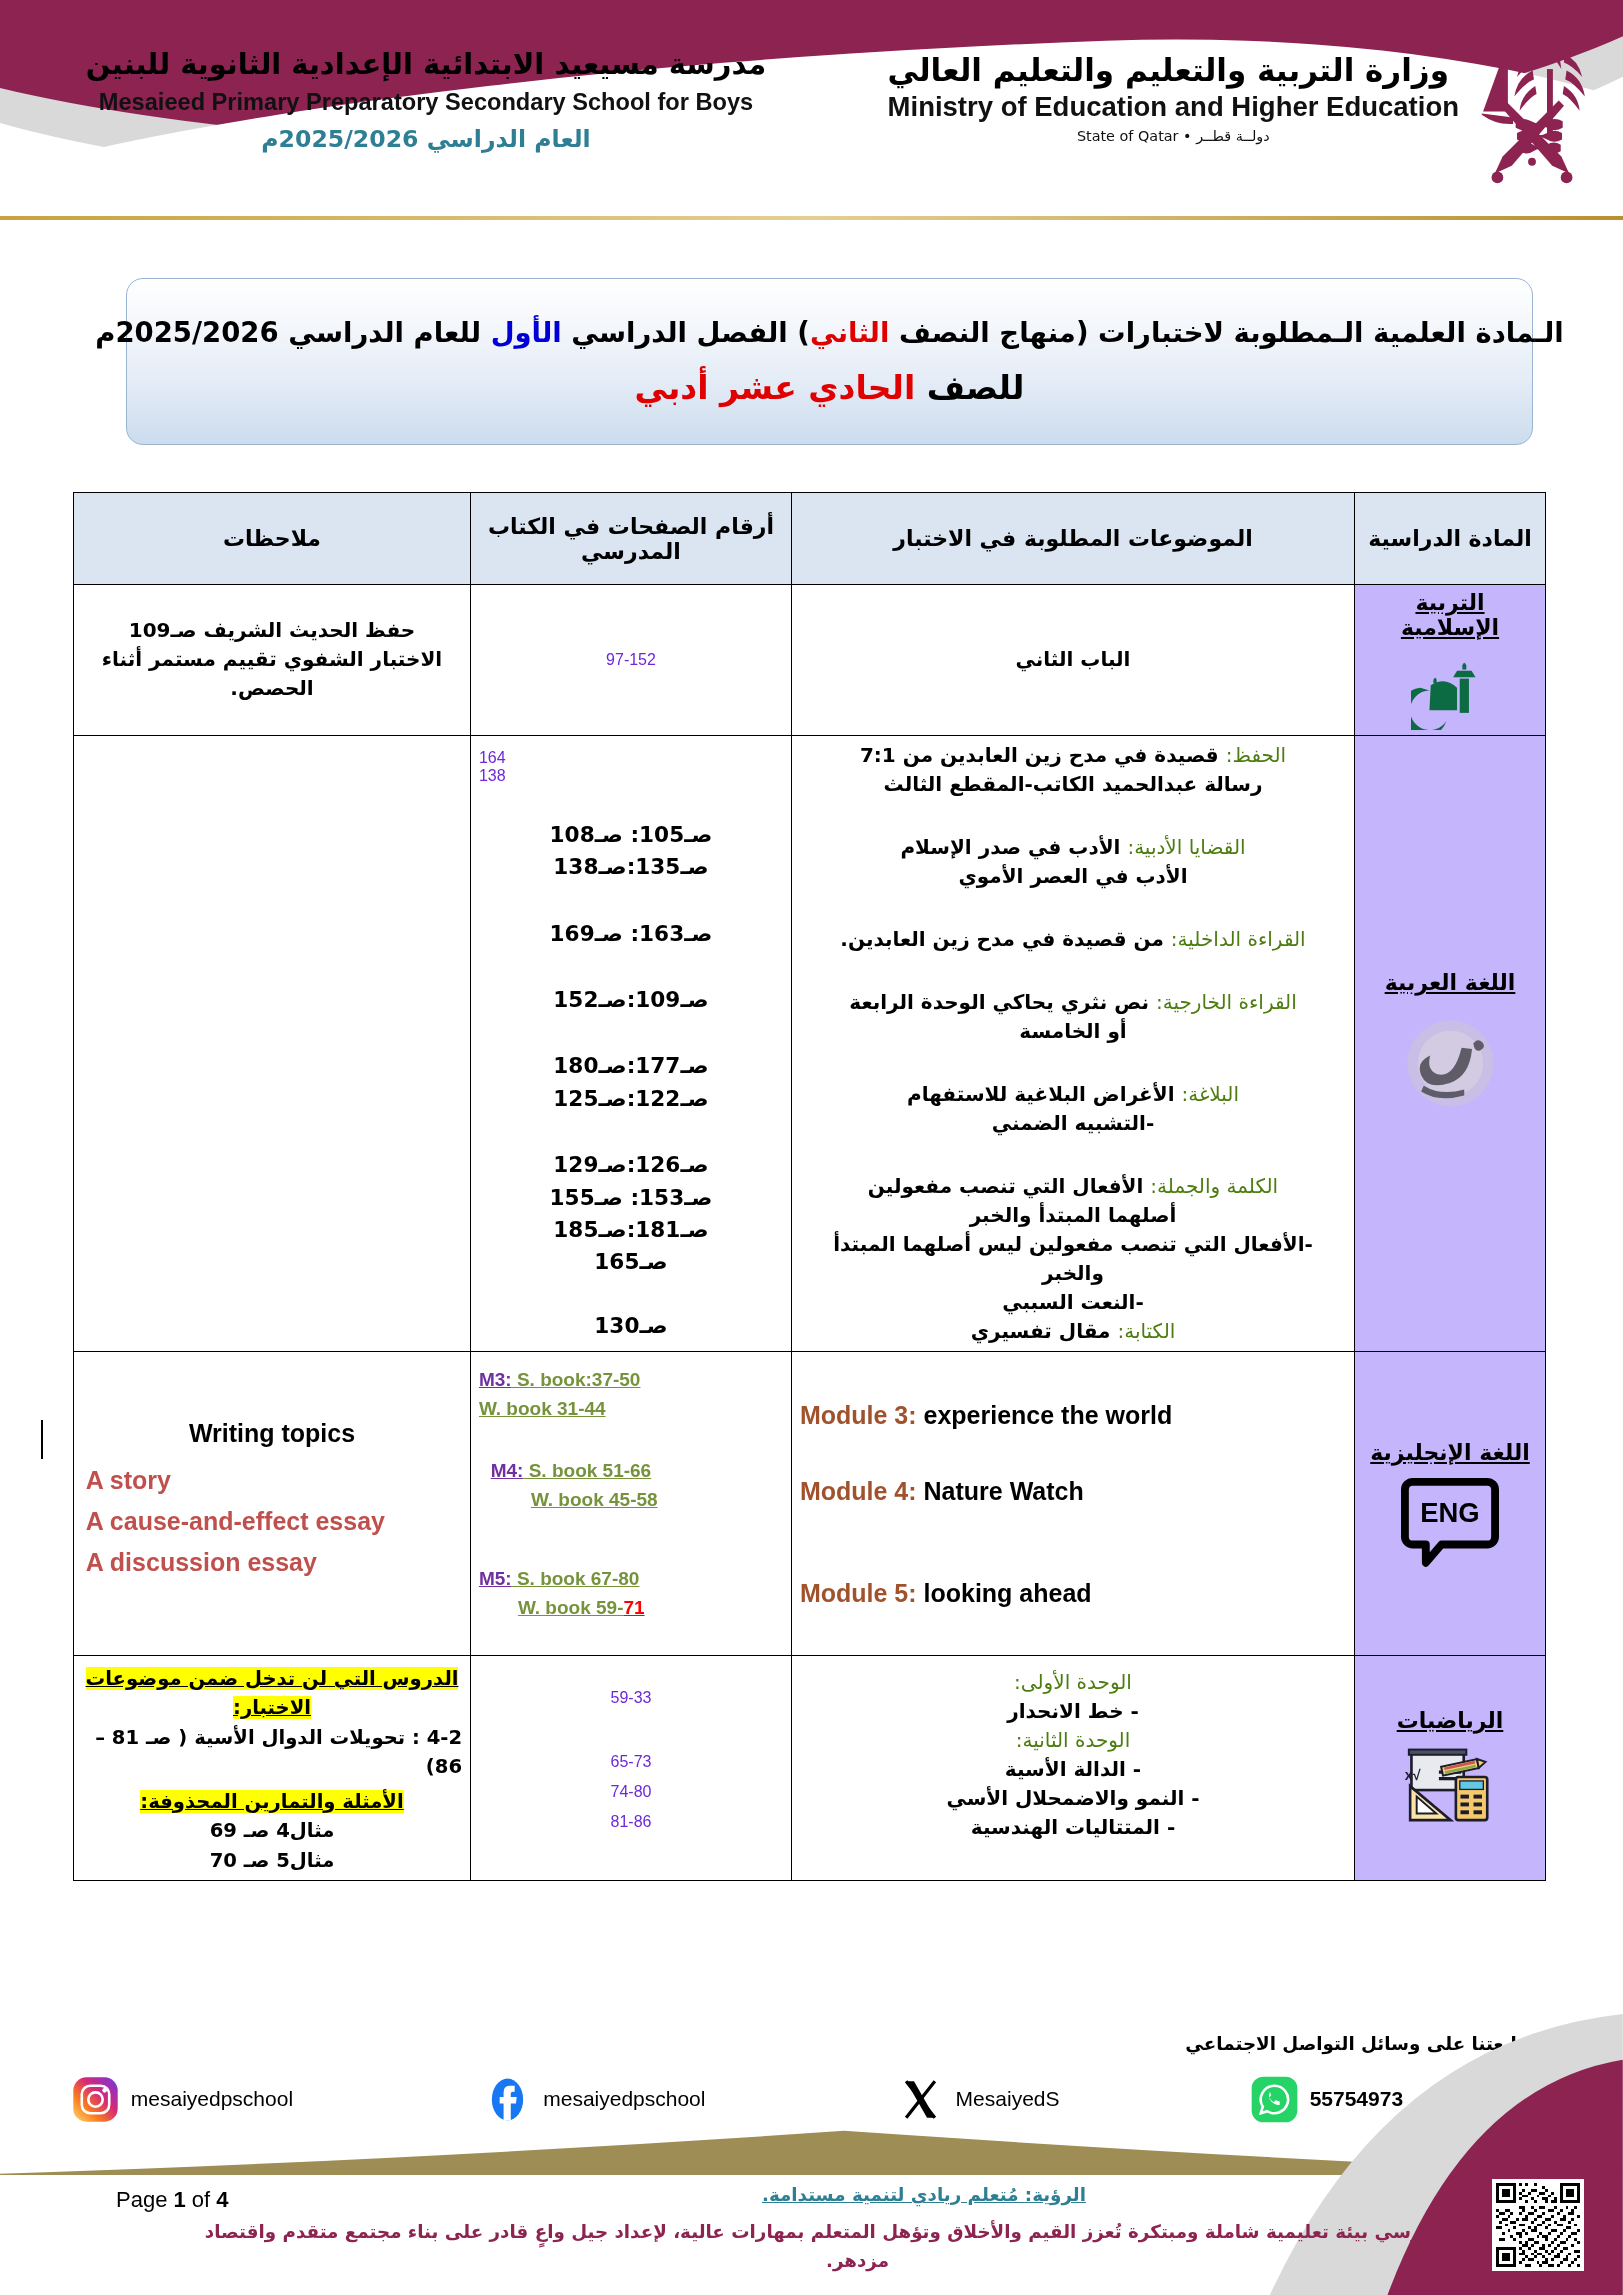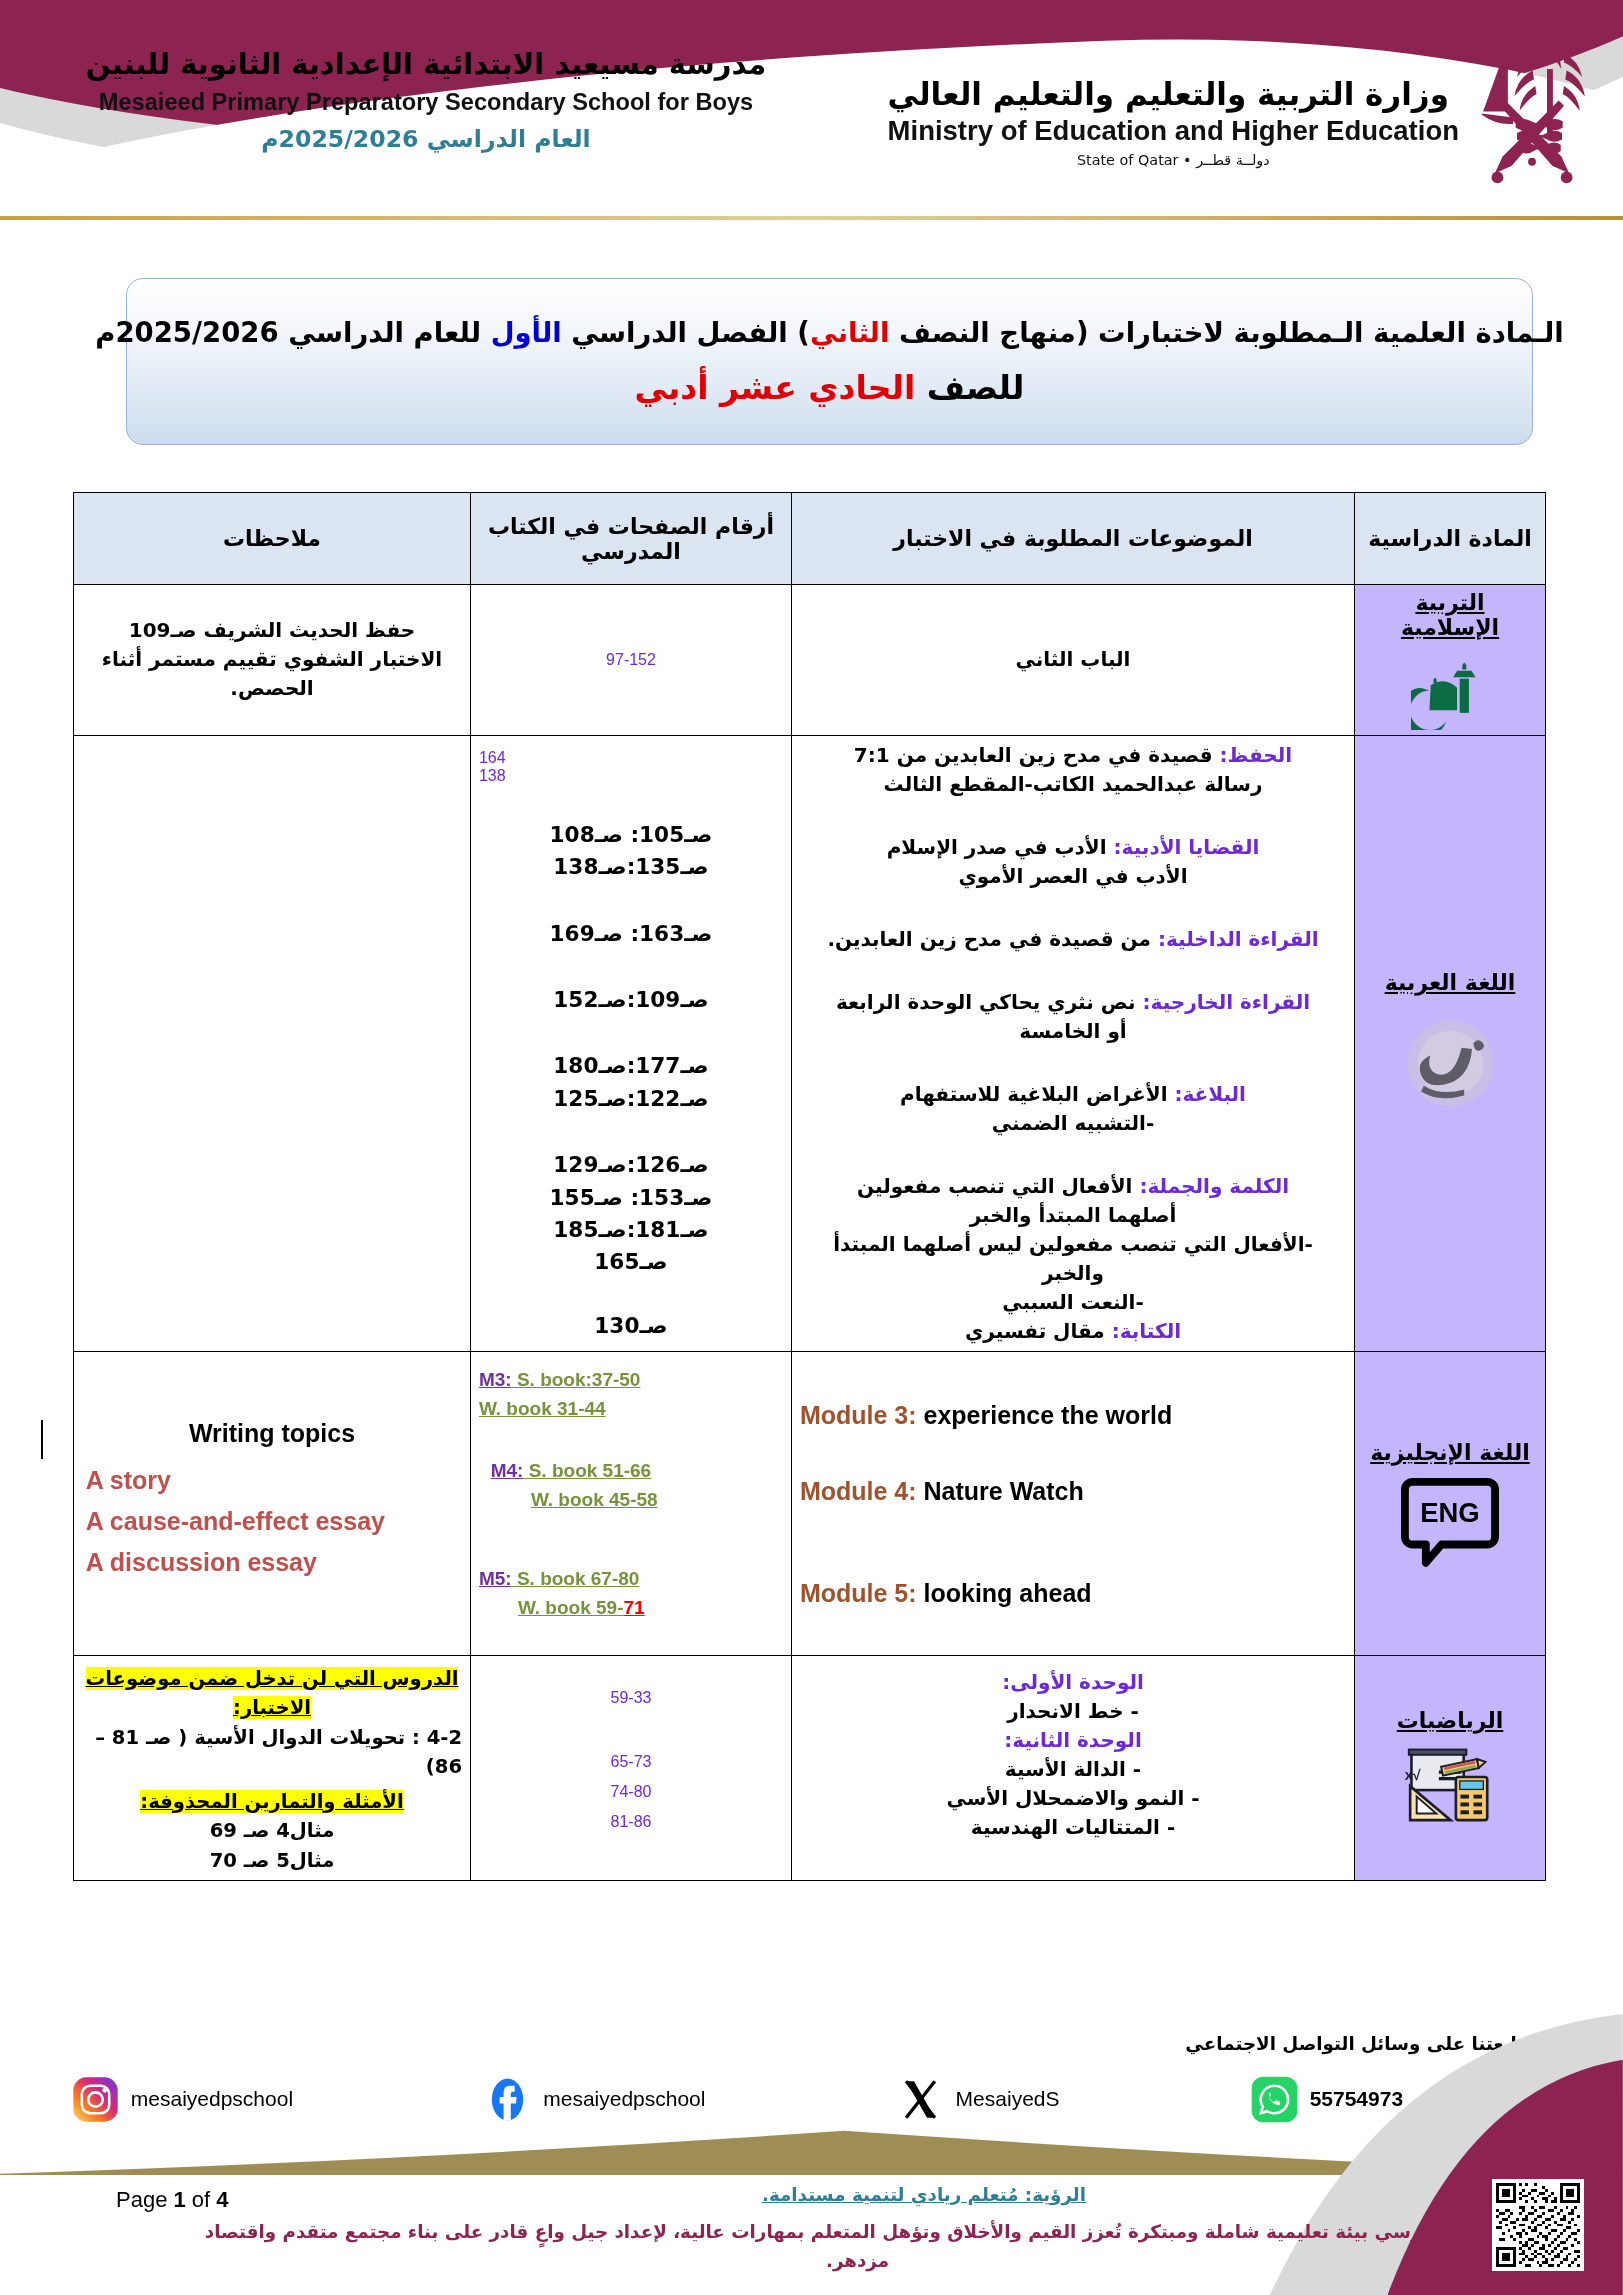--- a/index.html
+++ b/index.html
@@ -70,21 +70,21 @@
     margin-top: 9.2px;
   }
 
   .ministry-block {
     position: absolute; top: 52px; right: 164px;
     text-align: left; direction: rtl;
   }
   .min-ar {
     font-family: "DejaVu Sans", sans-serif;
     font-size: 31px; font-weight: bold; color: #000;
-    letter-spacing: 0.7px; white-space: nowrap; margin-top: 24px;
+    letter-spacing: 0.7px; white-space: nowrap;
   }
   .min-en {
     font-family: "Liberation Sans", sans-serif;
     font-size: 27.5px; font-weight: bold; color: #111;
     margin-top: 2.6px; white-space: nowrap; direction: ltr; text-align: right;
   }
   .min-state {
     font-size: 14.4px; color: #111; margin-top: 5.2px;
     text-align: center; white-space: nowrap;
     font-family: "DejaVu Sans", sans-serif;
@@ -155,21 +155,21 @@
     text-decoration: underline;
   }
   td.topics-cell, td.pages-cell, td.notes-cell {
     background: #ffffff;
   }
   .ar-body {
     font-family: "DejaVu Sans", sans-serif;
     font-size: 20px; font-weight: bold; color: #000;
     line-height: 1.45; direction: rtl;
   }
-  .lbl-red { color: #6d28d9; font-weight: bold; }
+  .lbl-red { color: #4d7c0f; font-weight: normal; }
   .num-big {
     font-family: "Liberation Sans", sans-serif;
     font-size: 16px; font-weight: normal; color: #6d28d9;
     direction: ltr;
   }
   .pages-cell { text-align: center; }
   .pg-line {
     font-family: "DejaVu Sans", sans-serif;
     font-size: 21.6px; font-weight: bold; color: #000;
     direction: rtl; text-align: center; line-height: 1.5;

